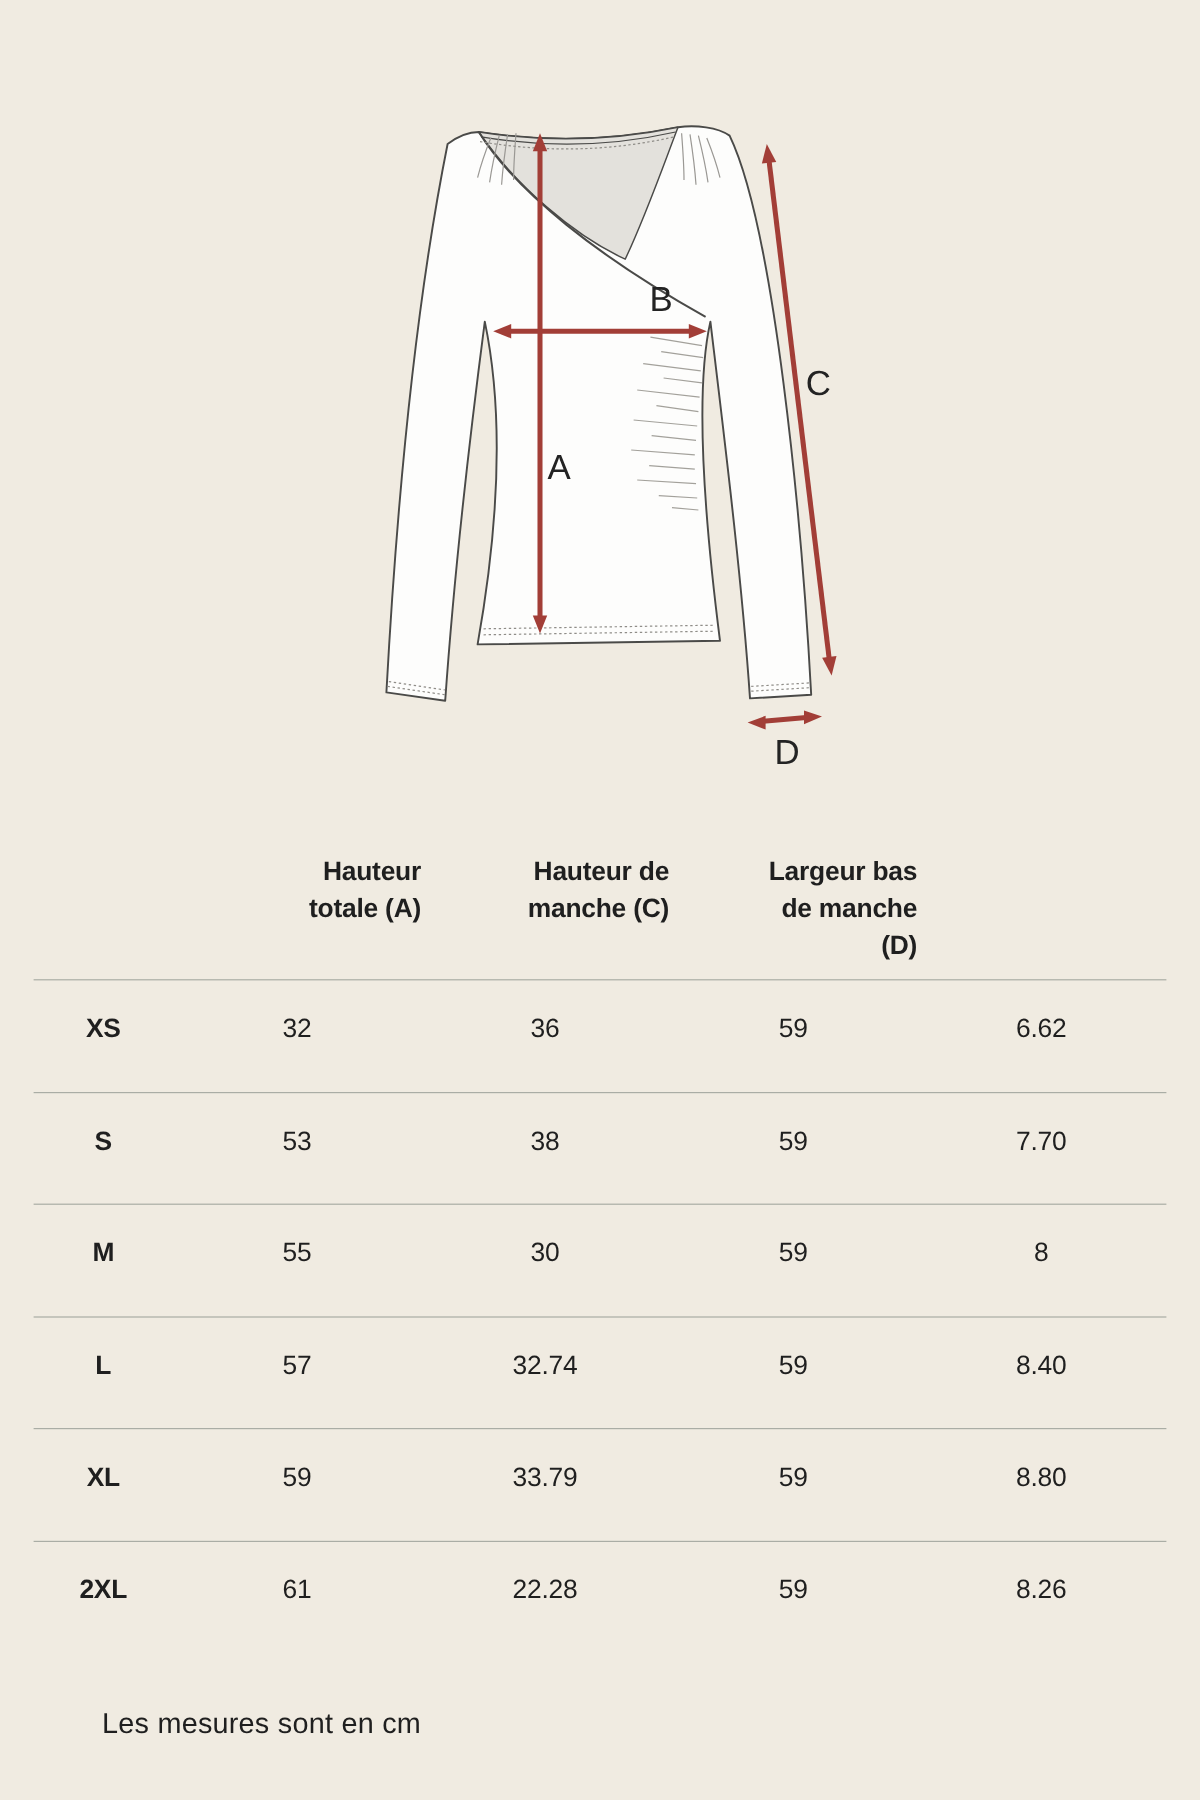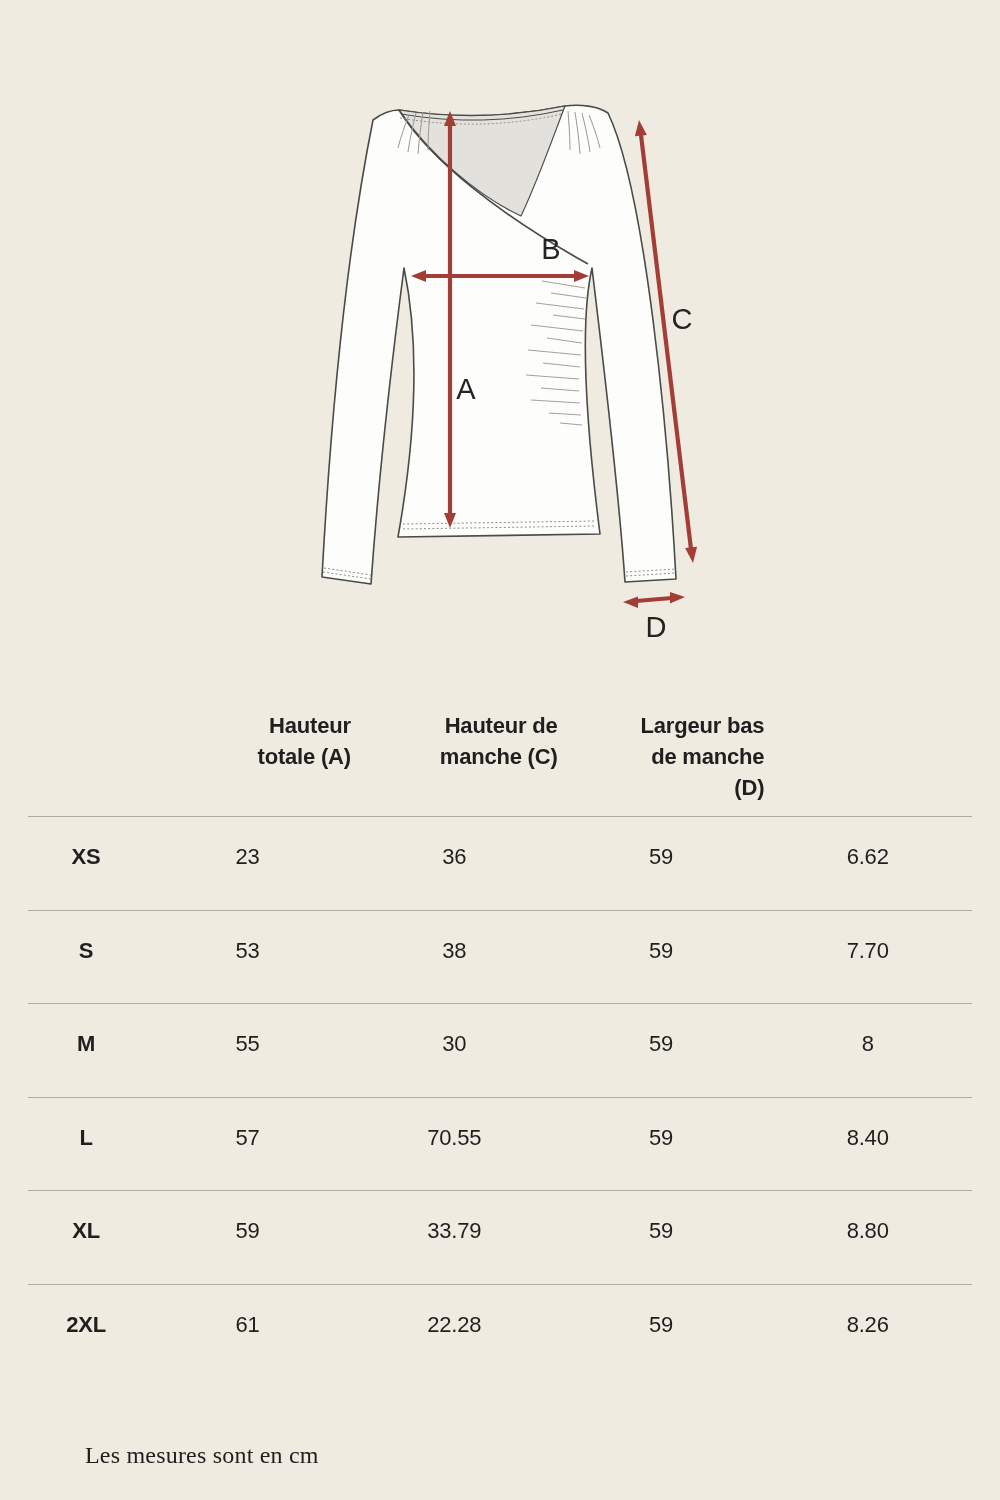--- a/index.html
+++ b/index.html
@@ -40,24 +40,23 @@
     grid-template-columns: 12.3% 21.9% 21.9% 21.9% 21.9%;
     height: 81.5px;
     border-top: 1.5px solid #aaada5;
     align-items: center;
     text-align: center;
     font-size: 22px;
     margin-top: 12px;
   }
   .t-row .size-cell { font-weight: bold; }
   .note {
-    margin: 77px 0 0 85px;
+    margin: 58px 0 0 85px;
     font-size: 24px;
     letter-spacing: 0.2px;
-    font-family: Liberation Serif, serif;
   }
 </style>
 </head>
 <body>
 
 <div class="figure-wrap">
   <svg width="1000" height="680" viewBox="0 0 1000 680">
 
     <path d="M 399 110
          Q 483 123 565 106
@@ -147,21 +146,21 @@
 <section class="size-table">
   <div class="t-head">
     <div class="th"></div>
     <div class="th"><span>Hauteur totale (A)</span></div>
     <div class="th"><span>Hauteur de manche (C)</span></div>
     <div class="th"><span>Largeur bas de manche (D)</span></div>
   </div>
 
   <div class="t-row">
     <div class="size-cell">XS</div>
-    <div class="value-cell">23</div>
+    <div class="value-cell">32</div>
     <div class="value-cell">36</div>
     <div class="value-cell">59</div>
     <div class="value-cell">6.62</div>
   </div>
   <div class="t-row">
     <div class="size-cell">S</div>
     <div class="value-cell">53</div>
     <div class="value-cell">38</div>
     <div class="value-cell">59</div>
     <div class="value-cell">7.70</div>
@@ -169,21 +168,21 @@
   <div class="t-row">
     <div class="size-cell">M</div>
     <div class="value-cell">55</div>
     <div class="value-cell">30</div>
     <div class="value-cell">59</div>
     <div class="value-cell">8</div>
   </div>
   <div class="t-row">
     <div class="size-cell">L</div>
     <div class="value-cell">57</div>
-    <div class="value-cell">70.55</div>
+    <div class="value-cell">32.74</div>
     <div class="value-cell">59</div>
     <div class="value-cell">8.40</div>
   </div>
   <div class="t-row">
     <div class="size-cell">XL</div>
     <div class="value-cell">59</div>
     <div class="value-cell">33.79</div>
     <div class="value-cell">59</div>
     <div class="value-cell">8.80</div>
   </div>

